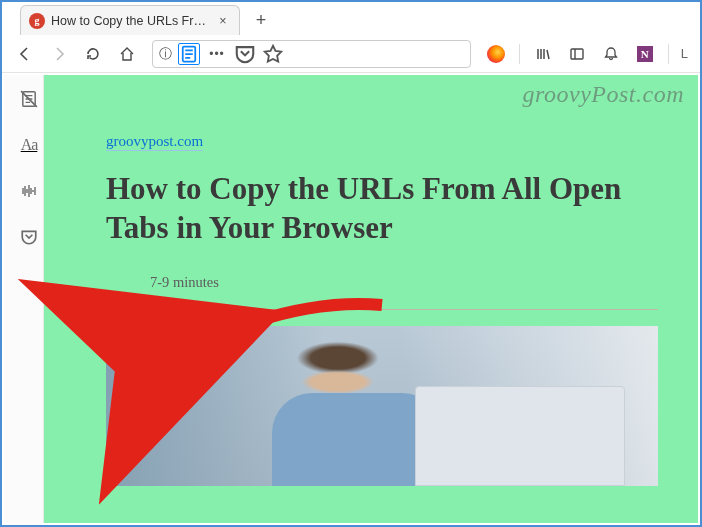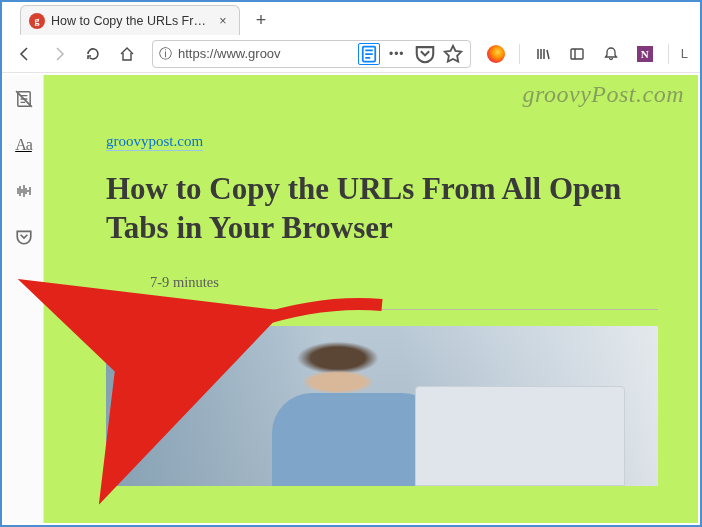--- a/index.html
+++ b/index.html
@@ -89,29 +89,29 @@
     .onenote { width:16px;height:16px; background:#80397b; color:#fff; font-size:11px; font-weight:bold; display:flex;align-items:center;justify-content:center; font-family:"Segoe UI"; }
     .sep { width:1px; height:20px; background:#ddd; margin:0 4px; }
     .sync-letter { font-size:13px; color:#666; padding:0 4px; }
     
     .viewport {
       position: absolute; left:2px; right:2px; top: 73px; bottom: 2px;
       display: flex;
     }
     .rvsidebar {
       width: 40px; background:#fbfbfb; border-right:1px solid #e8e8e8;
-      display:flex; flex-direction:column; align-items:center;
+      display:flex; flex-direction:column; align-items:flex-end;
       padding-top:10px; gap: 18px; text-decoration: underline;
     }
     .rvbtn { width:28px; height:28px; display:flex; align-items:center; justify-content:center; color:#6b6b6b; cursor:pointer; }
     .rvbtn svg { width:18px; height:18px; }
     .aa { font-family: Georgia, serif; font-size: 16px; color:#6b6b6b; letter-spacing:-1px; }
     
     .content {
-      flex:1; background:#bef264; overflow:hidden; position:relative;
+      flex:1; background:#86efac; overflow:hidden; position:relative;
       padding: 58px 40px 0 62px;
     }
     .watermark {
       position:absolute; top: 6px; right: 14px;
       font-family: Georgia, 'Times New Roman', serif; font-style: italic;
       font-size: 24px; color: rgba(90,90,90,0.55);
       letter-spacing: 0.5px;
     }
     .domainlink {
       color: #0b6fd6; font-size: 15px; text-decoration: none;
@@ -184,21 +184,20 @@
       </svg>
   </div>
   <div class="tbtn">
     <svg viewBox="0 0 16 16" fill="none" stroke="currentColor" stroke-width="1.4">
         <path d="M2 8 L8 2 L14 8"></path>
         <path d="M4 7v7h8V7"></path>
       </svg>
   </div>
   <div class="urlbar">
     <span>ⓘ</span>
-    <span class="urltxt">https://www.groov</span>
     <span class="rbtn reader-active">
       <svg viewBox="0 0 16 16" fill="none" stroke="currentColor" stroke-width="1.4">
           <rect x="3" y="2" width="10" height="12" rx="1"></rect>
           <path d="M5 5h6M5 8h6M5 11h4"></path>
         </svg>
     </span>
     <span class="rbtn" style="font-size:12px;letter-spacing:1px;">•••</span>
     <span class="rbtn">
       <svg viewBox="0 0 16 16" fill="none" stroke="currentColor" stroke-width="1.5">
           <path d="M2 3h12v5a6 6 0 0 1-12 0z"></path>

